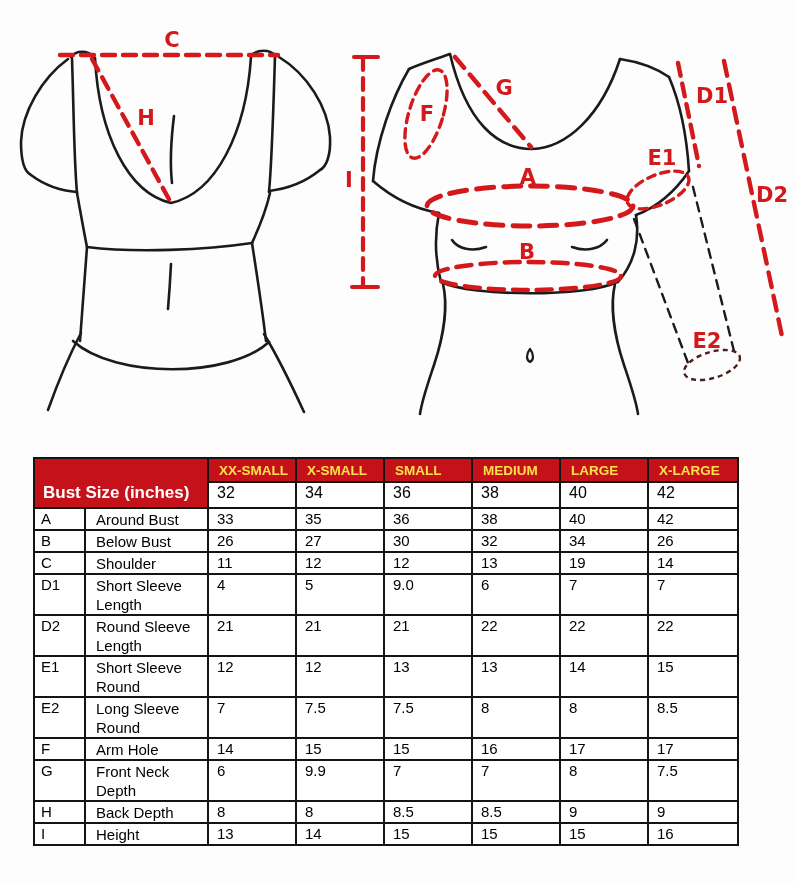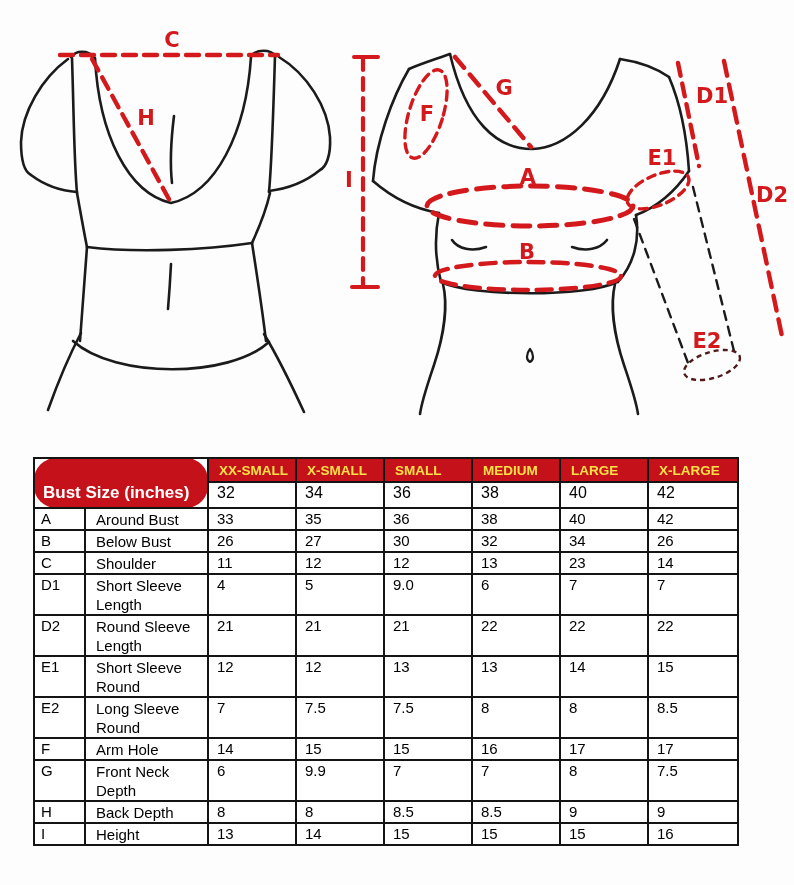--- a/index.html
+++ b/index.html
@@ -11,21 +11,21 @@
   .outline{fill:none;stroke:#1b1b1b;stroke-width:2.6;stroke-linecap:round;stroke-linejoin:round;}
   .rdash{fill:none;stroke:#d4191c;stroke-linecap:round;}
   .rsolid{fill:none;stroke:#d4191c;stroke-width:4;stroke-linecap:round;}
   .bdash{fill:none;stroke:#1b1b1b;stroke-width:2.4;stroke-dasharray:9 7;stroke-linecap:round;}
   .e2dash{fill:none;stroke:#4e1a1a;stroke-width:2.4;stroke-dasharray:5 4;}
   .lbl{font-family:"DejaVu Sans",sans-serif;font-weight:bold;font-size:21px;fill:#d4191c;text-anchor:middle;}
 
   
   table.size-table{position:absolute;left:33px;top:457px;width:704px;border-collapse:collapse;table-layout:fixed;background:#ffffff;}
   table.size-table td,table.size-table th{border:2px solid #141414;overflow:hidden;}
-  .corner{background:#c5121a;color:#ffffff;font-weight:bold;font-size:17px;vertical-align:bottom;padding:0 0 4px 8px;text-align:left;border-radius:22px;}
+  .corner{background:#c5121a;color:#ffffff;font-weight:bold;font-size:17px;vertical-align:bottom;padding:0 0 4px 8px;text-align:left;}
   th.size{background:#c5121a;color:#fde047;font-size:13.5px;font-weight:bold;text-align:left;padding:0 0 0 10px;height:22px;}
   .r-bust{height:26px;}
   .r-bust td{font-size:16px;padding:1px 0 0 8px;vertical-align:top;}
   .r-single{height:21px;}
   .r-double{height:40px;}
   td.c-code{font-size:15px;padding:1px 0 0 6px;vertical-align:top;}
   td.c-label{font-size:15px;line-height:19px;padding:1px 0 0 10px;vertical-align:top;}
   td.c-val{font-size:15px;padding:1px 0 0 8px;vertical-align:top;}
 </style>
 </head>
@@ -154,21 +154,21 @@
       <td class="c-val">34</td>
       <td class="c-val">26</td>
     </tr>
     <tr class="r-single">
       <td class="c-code">C</td>
       <td class="c-label">Shoulder</td>
       <td class="c-val">11</td>
       <td class="c-val">12</td>
       <td class="c-val">12</td>
       <td class="c-val">13</td>
-      <td class="c-val">23</td>
+      <td class="c-val">19</td>
       <td class="c-val">14</td>
     </tr>
     <tr class="r-double">
       <td class="c-code">D1</td>
       <td class="c-label">Short Sleeve Length</td>
       <td class="c-val">4</td>
       <td class="c-val">5</td>
       <td class="c-val">9.0</td>
       <td class="c-val">6</td>
       <td class="c-val">7</td>

